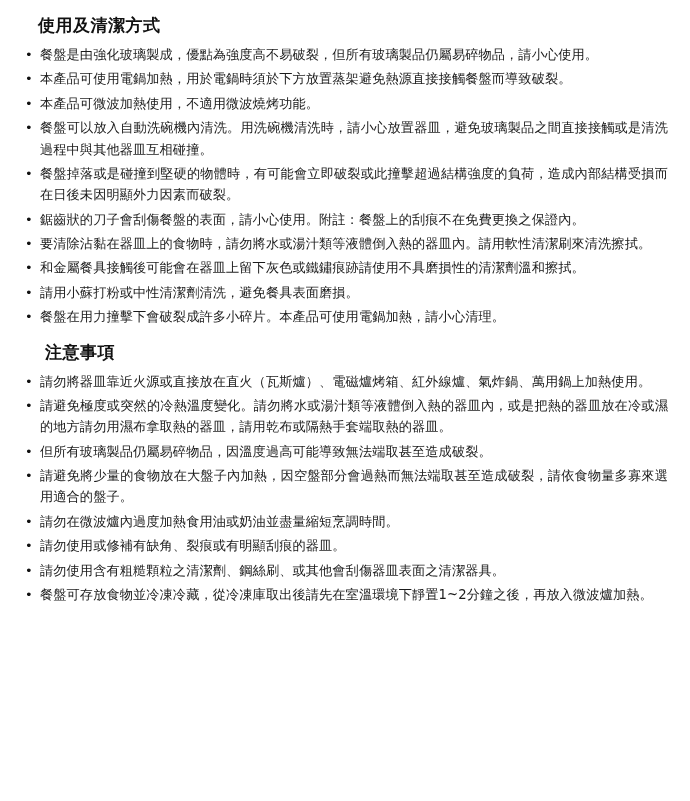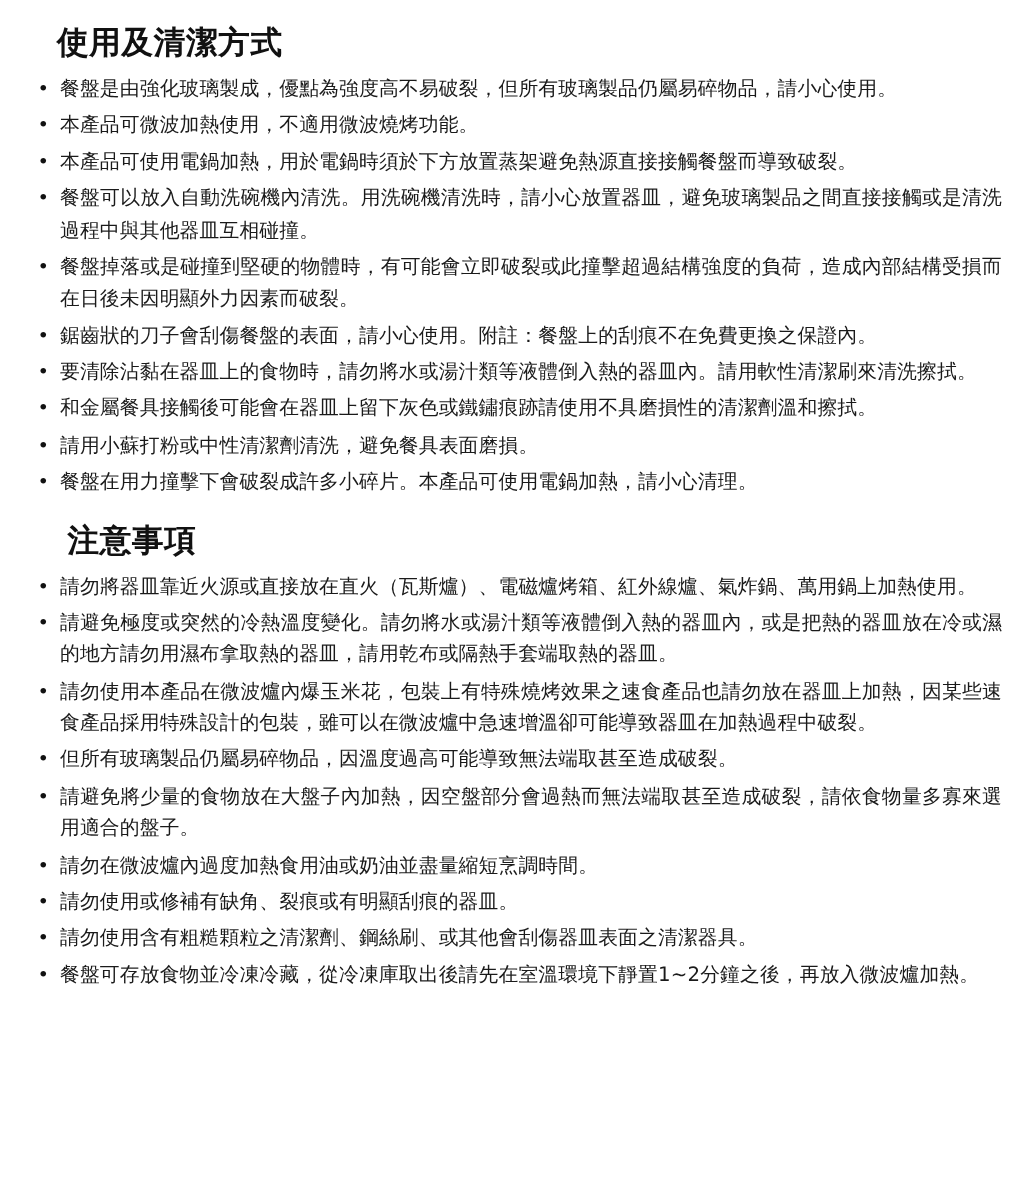--- a/index.html
+++ b/index.html
@@ -16,21 +16,21 @@
   }
   .page {
     box-sizing: border-box;
     width: 690px;
     padding: 14px 22px 0 22px;
   }
   .section {
     margin-bottom: 2px;
   }
   .section-title {
-    font-size: 21px;
+    font-size: 17px;
     font-weight: bold;
     letter-spacing: 0.5px;
     margin: 0 0 7px 16px;
     color: #111111;
   }
   .section + .section .section-title {
     margin-top: 13px;
     margin-left: 23px;
   }
   ul.bullets {
@@ -60,38 +60,37 @@
 </style>
 </head>
 <body>
 
 <div class="page">
 
   <div class="section">
     <h2 class="section-title">使用及清潔方式</h2>
     <ul class="bullets">
       <li>餐盤是由強化玻璃製成，優點為強度高不易破裂，但所有玻璃製品仍屬易碎物品，請小心使用。</li>
+      <li>本產品可使用電鍋加熱，用於電鍋時須於下方放置蒸架避免熱源直接接觸餐盤而導致破裂。</li>
       <li>本產品可微波加熱使用，不適用微波燒烤功能。</li>
-      <li>本產品可使用電鍋加熱，用於電鍋時須於下方放置蒸架避免熱源直接接觸餐盤而導致破裂。</li>
       <li>餐盤可以放入自動洗碗機內清洗。用洗碗機清洗時，請小心放置器皿，避免玻璃製品之間直接接觸或是清洗過程中與其他器皿互相碰撞。</li>
       <li>餐盤掉落或是碰撞到堅硬的物體時，有可能會立即破裂或此撞擊超過結構強度的負荷，造成內部結構受損而在日後未因明顯外力因素而破裂。</li>
       <li>鋸齒狀的刀子會刮傷餐盤的表面，請小心使用。附註：餐盤上的刮痕不在免費更換之保證內。</li>
       <li>要清除沾黏在器皿上的食物時，請勿將水或湯汁類等液體倒入熱的器皿內。請用軟性清潔刷來清洗擦拭。</li>
       <li>和金屬餐具接觸後可能會在器皿上留下灰色或鐵鏽痕跡請使用不具磨損性的清潔劑溫和擦拭。</li>
       <li>請用小蘇打粉或中性清潔劑清洗，避免餐具表面磨損。</li>
       <li>餐盤在用力撞擊下會破裂成許多小碎片。本產品可使用電鍋加熱，請小心清理。</li>
     </ul>
   </div>
 
   <div class="section">
     <h2 class="section-title">注意事項</h2>
     <ul class="bullets">
       <li>請勿將器皿靠近火源或直接放在直火（瓦斯爐）、電磁爐烤箱、紅外線爐、氣炸鍋、萬用鍋上加熱使用。</li>
       <li>請避免極度或突然的冷熱溫度變化。請勿將水或湯汁類等液體倒入熱的器皿內，或是把熱的器皿放在冷或濕的地方請勿用濕布拿取熱的器皿，請用乾布或隔熱手套端取熱的器皿。</li>
-      <li>請勿使用本產品在微波爐內爆玉米花，包裝上有特殊燒烤效果之速食產品也請勿放在器皿上加熱，因某些速食產品採用特殊設計的包裝，雖可以在微波爐中急速增溫卻可能導致器皿在加熱過程中破裂。</li>
       <li>但所有玻璃製品仍屬易碎物品，因溫度過高可能導致無法端取甚至造成破裂。</li>
       <li>請避免將少量的食物放在大盤子內加熱，因空盤部分會過熱而無法端取甚至造成破裂，請依食物量多寡來選用適合的盤子。</li>
       <li>請勿在微波爐內過度加熱食用油或奶油並盡量縮短烹調時間。</li>
       <li>請勿使用或修補有缺角、裂痕或有明顯刮痕的器皿。</li>
       <li>請勿使用含有粗糙顆粒之清潔劑、鋼絲刷、或其他會刮傷器皿表面之清潔器具。</li>
       <li>餐盤可存放食物並冷凍冷藏，從冷凍庫取出後請先在室溫環境下靜置1~2分鐘之後，再放入微波爐加熱。</li>
     </ul>
   </div>
 
 </div>

